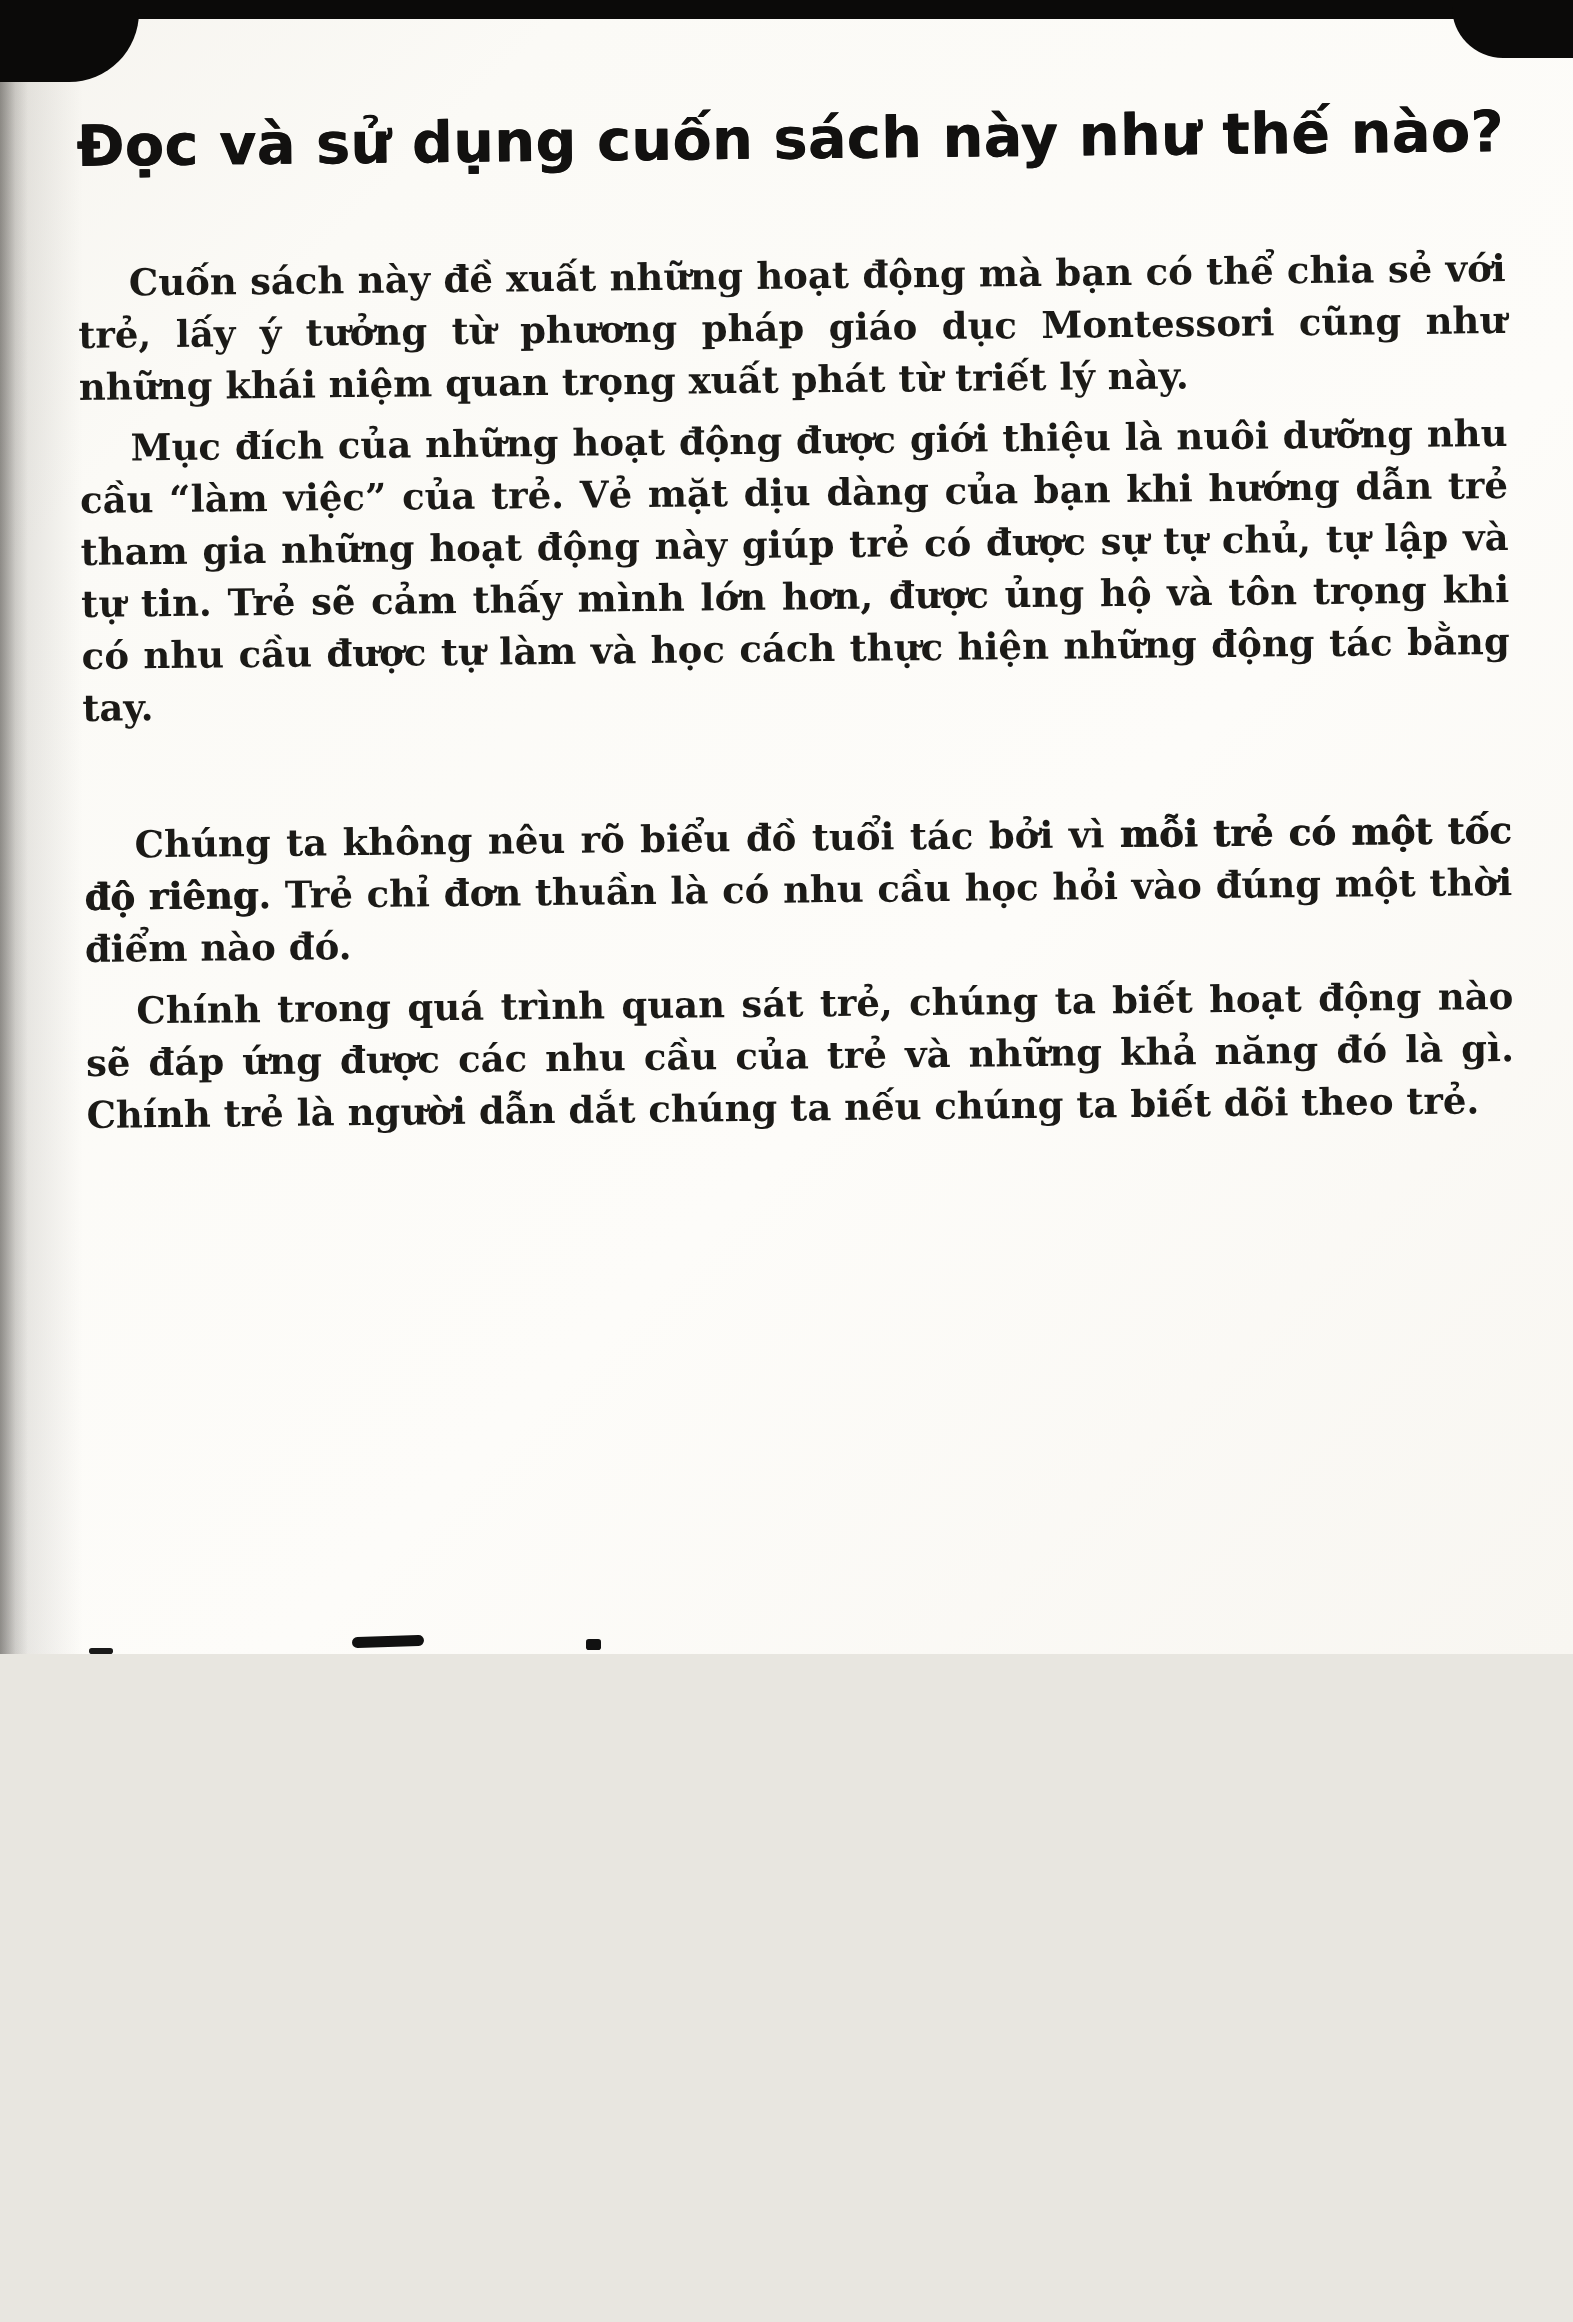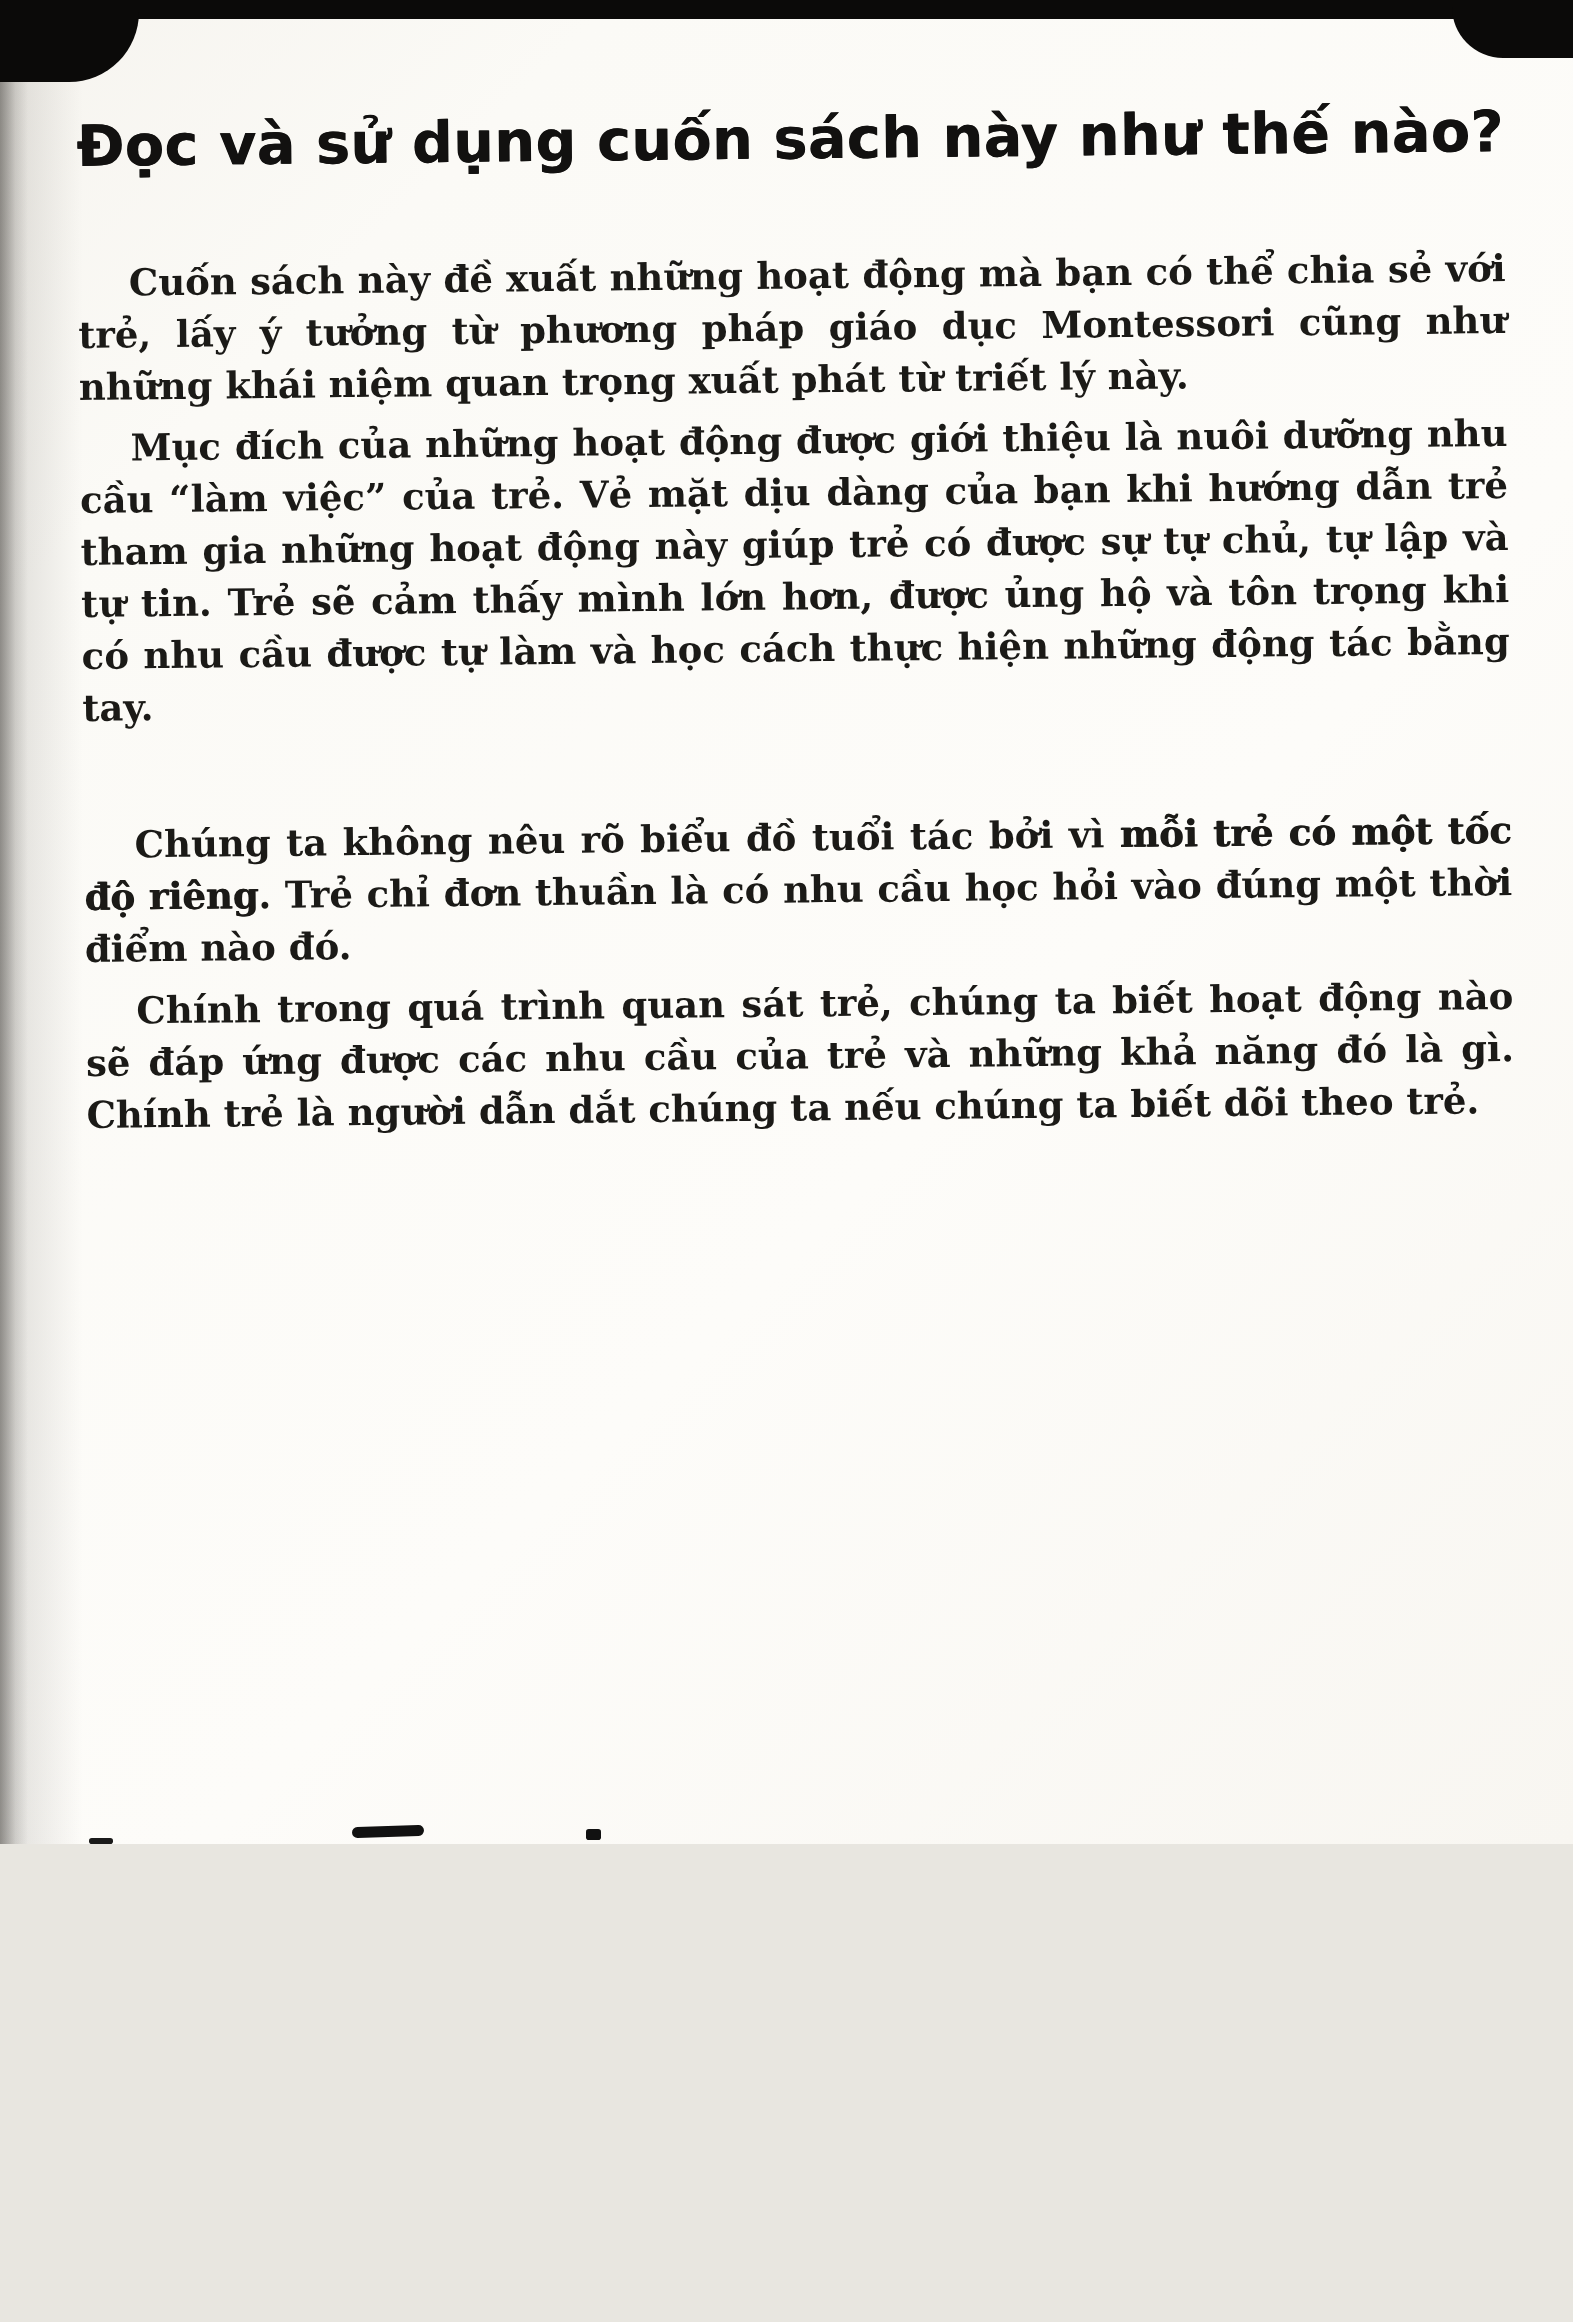--- a/index.html
+++ b/index.html
@@ -3,21 +3,21 @@
 <meta charset="utf-8">
 <style>
   html, body {
     margin: 0;
     padding: 0;
     background: #e8e6e0;
   }
   .page {
     position: relative;
     width: 1573px;
-    height: 1844px;
+    height: 1654px;
     background: linear-gradient(135deg, #f6f4ef 0%, #fbfaf6 18%, #fdfcf9 60%, #f8f6f1 100%);
     overflow: hidden;
     font-family: "DejaVu Serif", "Liberation Serif", serif;
     color: #161513;
   }
 
   
   .edge-top {
     position: absolute; top: 0; left: 0; width: 100%; height: 18.6px;
     background: #0b0a09;

